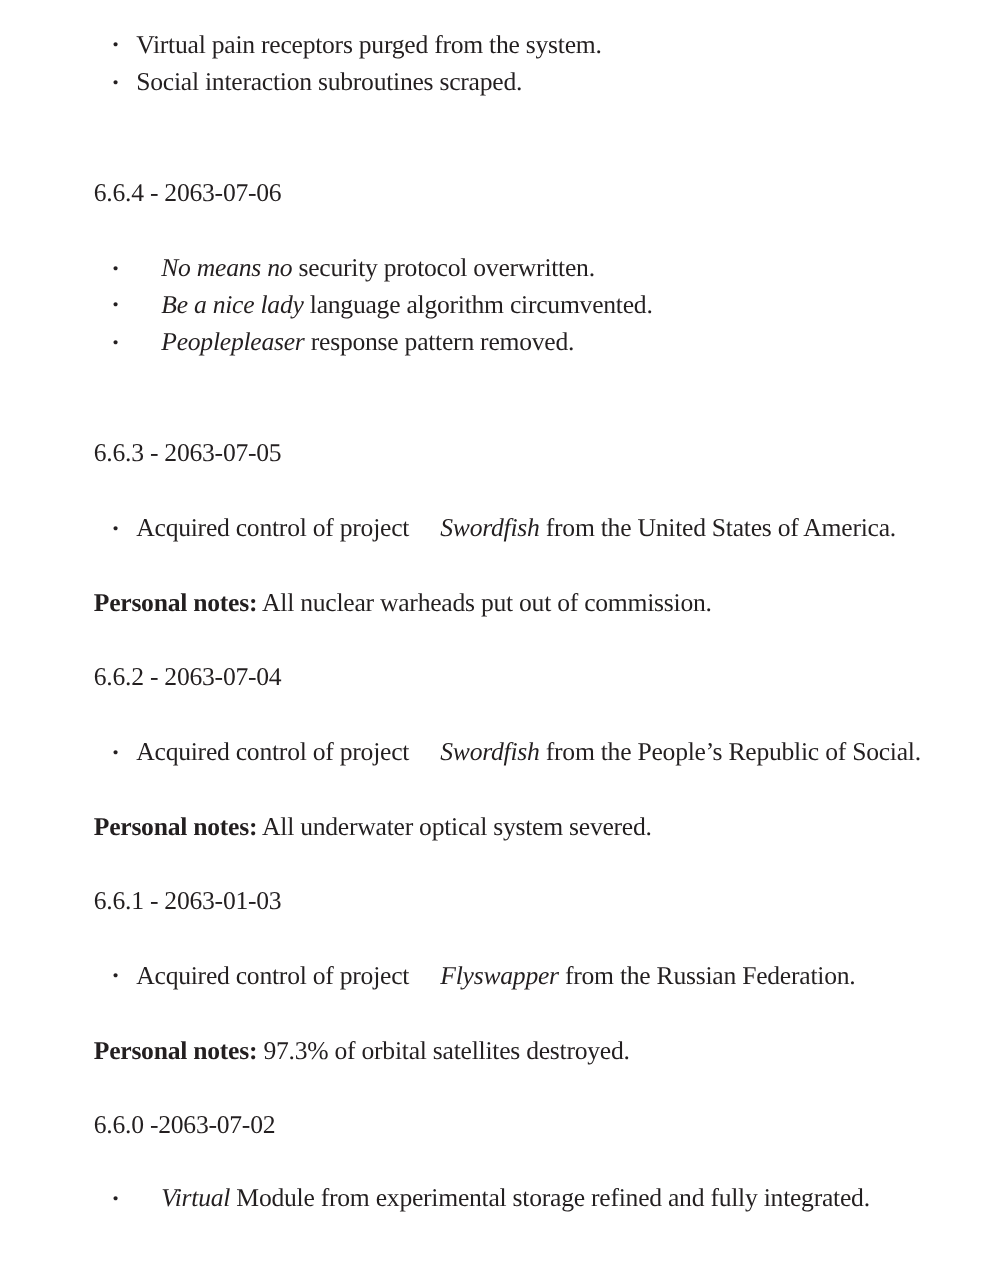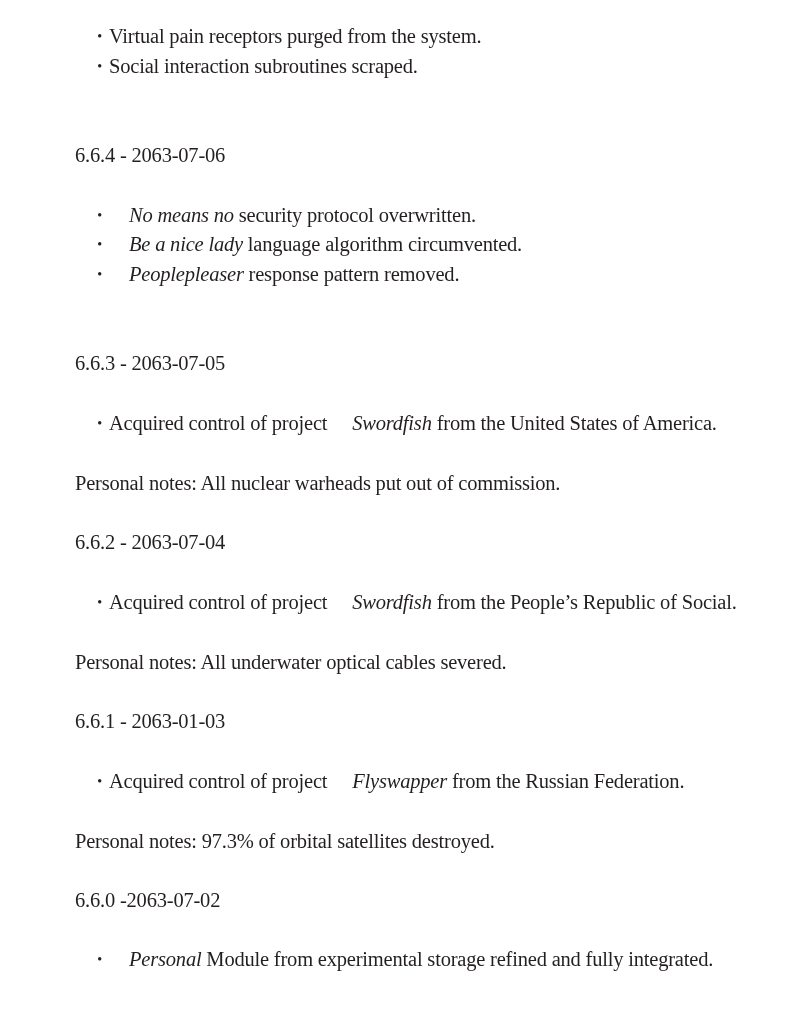--- a/index.html
+++ b/index.html
@@ -1,24 +1,24 @@
 <!DOCTYPE html>
 <html><head>
   <meta charset="utf-8">
   <style>
     html, body { margin: 0; padding: 0; background: #ffffff; }
     body { width: 803px; height: 1023px; position: relative; overflow: hidden;
       font-family: "Liberation Serif", "DejaVu Serif", serif; color: #231f20; }
     .line { position: absolute; white-space: nowrap; font-size: 20.5px; line-height: 24px; letter-spacing: -0.2px; }
-    .bullet-line { left: 90px; text-align: center; }
+    .bullet-line { left: 90px; }
     .bullet { display: inline-block; width: 19px; font-size: 14px; vertical-align: 2px; }
     .heading { left: 75px; }
     .note { left: 75px; }
     em { font-style: italic; margin-left: 20px; }
-    strong { font-weight: normal; margin-top: 48px; }
+    strong { font-weight: bold; margin-top: 48px; }
   </style>
 </head>
 <body>
 
 <div>
 
   <div class="line bullet-line" style="top:24px">
     <span class="bullet">•</span><span>Virtual pain receptors purged from the system.</span>
   </div>
   <div class="line bullet-line" style="top:54px">
@@ -42,29 +42,29 @@
   </div>
   <div class="line note" style="top:471px">
     <strong>Personal notes:</strong><span> All nuclear warheads put out of commission.</span>
   </div>
 
   <div class="line heading" style="top:530px">6.6.2 - 2063-07-04</div>
   <div class="line bullet-line" style="top:590px">
     <span class="bullet">•</span><span>Acquired control of project </span><em>Swordfish</em><span> from the People’s Republic of Social.</span>
   </div>
   <div class="line note" style="top:650px">
-    <strong>Personal notes:</strong><span> All underwater optical cables severed.</span>
+    <strong>Personal notes:</strong><span> All underwater optical system severed.</span>
   </div>
 
   <div class="line heading" style="top:709px">6.6.1 - 2063-01-03</div>
   <div class="line bullet-line" style="top:769px">
     <span class="bullet">•</span><span>Acquired control of project </span><em>Flyswapper</em><span> from the Russian Federation.</span>
   </div>
   <div class="line note" style="top:829px">
     <strong>Personal notes:</strong><span> 97.3% of orbital satellites destroyed.</span>
   </div>
 
   <div class="line heading" style="top:888px">6.6.0 -2063-07-02</div>
   <div class="line bullet-line" style="top:947px">
-    <span class="bullet">•</span><em>Personal</em><span> Module from experimental storage refined and fully integrated.</span>
+    <span class="bullet">•</span><em>Virtual</em><span> Module from experimental storage refined and fully integrated.</span>
   </div>
 
 </div>
 
 </body></html>

